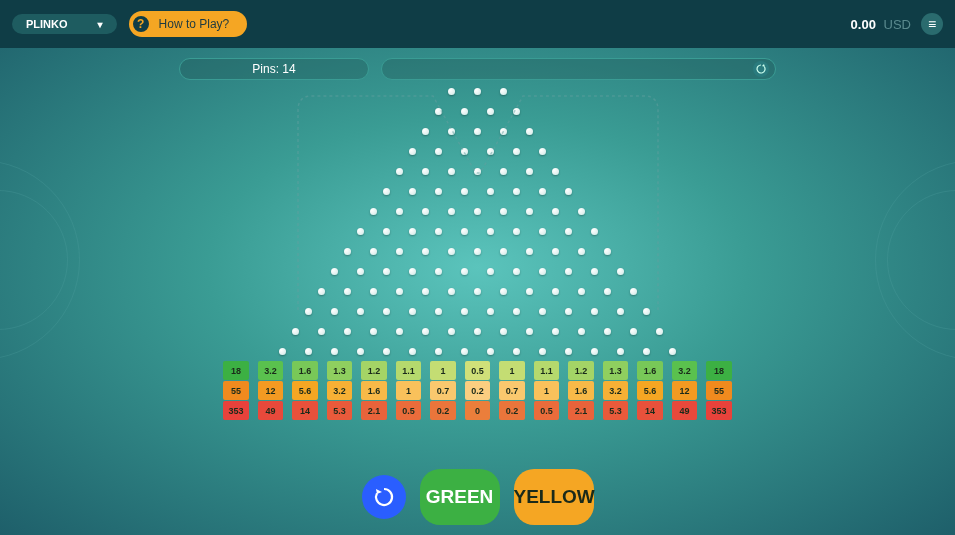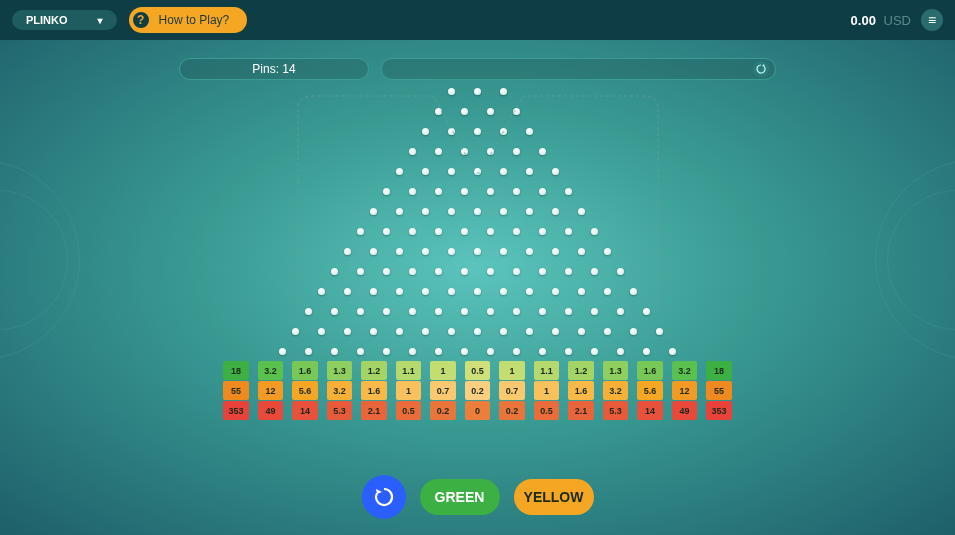--- a/index.html
+++ b/index.html
@@ -3,21 +3,21 @@
 <meta charset="utf-8">
 <style>
   * { box-sizing: border-box; margin: 0; padding: 0; font-family: Arial, sans-serif; }
   html, body { width: 955px; height: 535px; overflow: hidden; }
   body {
     background: radial-gradient(ellipse at center, #5bc4bc 0%, #3a9c94 40%, #1e5f6a 100%);
     position: relative;
     color: #fff;
   }
   .topbar {
-    display: flex; align-items: center; height: 40px; padding: 0 12px;
+    display: flex; align-items: center; height: 48px; padding: 0 12px;
     background: #0f3d46;
   }
   .game-select {
     display: flex; align-items: center; gap: 30px;
     background: #1e5c60; border-radius: 18px; padding: 4px 14px;
     font-size: 11px; font-weight: bold; cursor: pointer;
   }
   .chevron { font-size: 10px; }
   .help {
     display: flex; align-items: center; gap: 8px; margin-left: 12px;
@@ -96,22 +96,22 @@
     width: 32px; height: 32px; border-radius: 50%; border: 1px solid #2a6b6e;
     background: transparent; color: #8bb8b8; display: flex;
     align-items: center; justify-content: center; font-size: 16px; cursor: pointer;
   }
   .drop-btn {
     width: 44px; height: 44px; border-radius: 50%; background: #2a5eff;
     display: flex; align-items: center; justify-content: center; cursor: pointer;
     font-size: 20px;
   }
   .color-btn {
-    width: 80px; height: 36px; border-radius: 20px; border: none;
-    font-size: 14px; font-weight: bold; color: #fff; cursor: pointer;
+    width: 80px; height: 56px; border-radius: 20px; border: none;
+    font-size: 19px; font-weight: bold; color: #fff; cursor: pointer;
   }
   .green-b { background: #3cb043; }
   .yellow-b { background: #f5a623; color: #1a2a1a; }
   .red-b { background: #e83b3b; }
   .side-arc {
     position: absolute; width: 200px; height: 200px; border: 1px solid rgba(80,160,160,0.3);
     border-radius: 50%; top: 160px;
   }
   .side-arc.inner { width: 140px; height: 140px; top: 190px; }
   .side-arc.left { left: -120px; } .side-arc.left.inner { left: -72px; }

